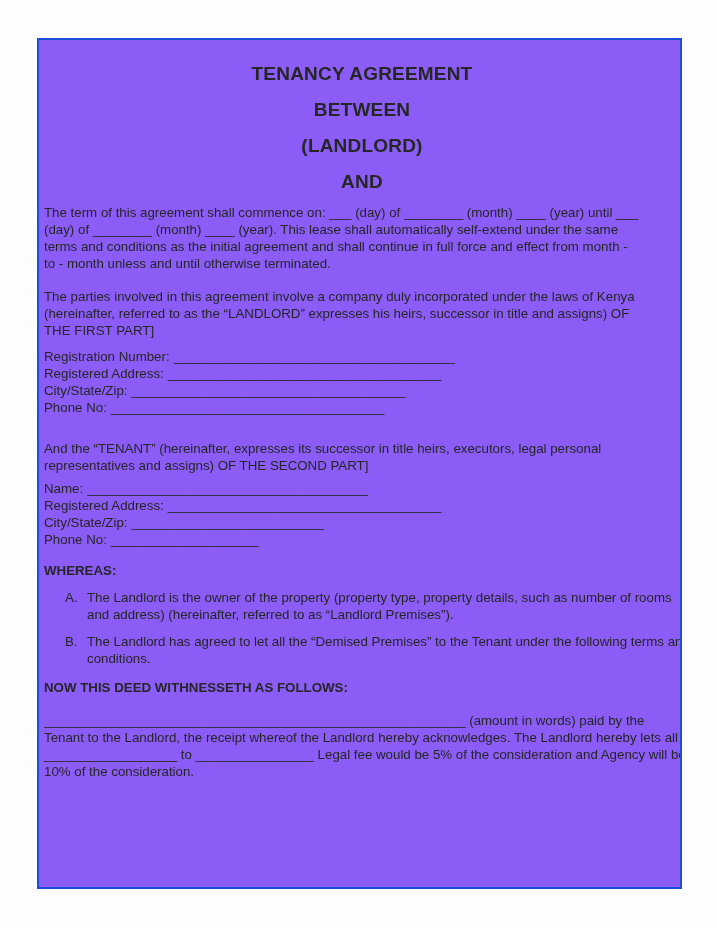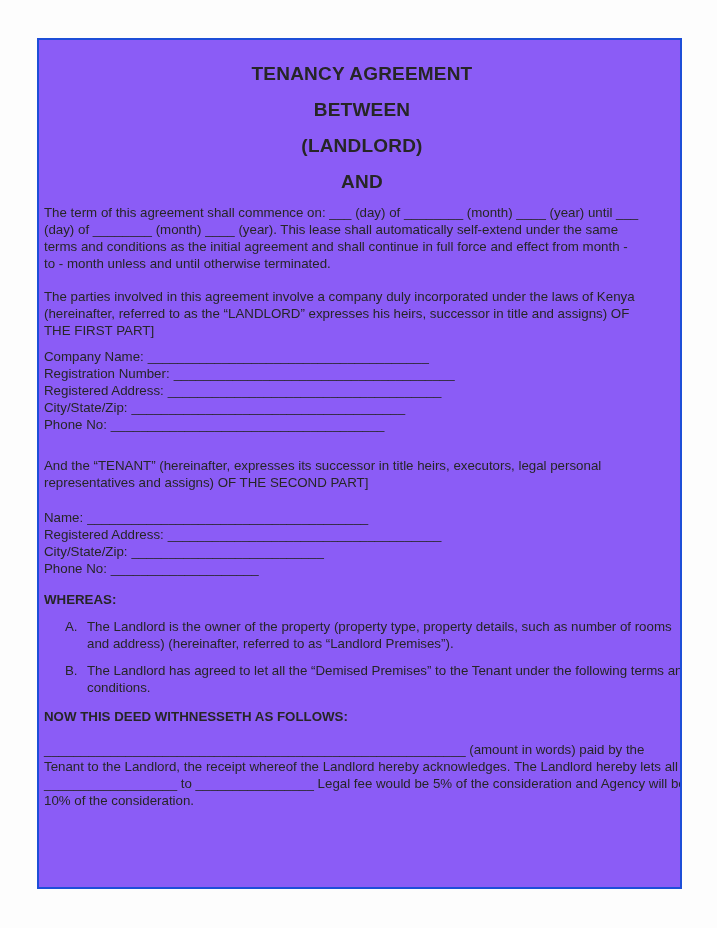--- a/index.html
+++ b/index.html
@@ -37,21 +37,21 @@
     white-space: pre;
   }
   .bold { font-weight: bold; }
   .field-row { white-space: normal; }
   .f-label { font-size: 13.3px; line-height: 17px; }
   .f-blank { font-size: 13.3px; line-height: 17px; margin-left: 4px; letter-spacing: 0; }
   #term { margin-top: 4px; }
   #parties { margin-top: 16px; }
   #landlord-fields { margin-top: 9px; }
   #tenant-para { margin-top: 24px; }
-  #tenant-fields { margin-top: 18px; }
+  #tenant-fields { margin-top: 6px; }
   #whereas-heading { margin-top: 14px; }
   .whereas-item { display: flex; margin-left: 21px; margin-top: 10px; }
   .whereas-item .marker {
     flex: 0 0 22px; width: 22px;
     font-size: 13.3px; line-height: 17px;
   }
   #deed-heading { margin-top: 12px; }
   #consideration { margin-top: 16px; }
 </style>
 </head>
@@ -73,21 +73,20 @@
     <div class="line">to - month unless and until otherwise terminated.</div>
   </section>
 
   <section class="para" id="parties">
     <div class="line">The parties involved in this agreement involve a company duly incorporated under the laws of Kenya</div>
     <div class="line">(hereinafter, referred to as the “LANDLORD” expresses his heirs, successor in title and assigns) OF</div>
     <div class="line">THE FIRST PART]</div>
   </section>
 
   <section class="para" id="landlord-fields">
-    <div class="line field-row"><span class="f-label">Company Name:</span><span class="f-blank">______________________________________</span></div>
     <div class="line field-row"><span class="f-label">Registration Number:</span><span class="f-blank">______________________________________</span></div>
     <div class="line field-row"><span class="f-label">Registered Address:</span><span class="f-blank">_____________________________________</span></div>
     <div class="line field-row"><span class="f-label">City/State/Zip:</span><span class="f-blank">_____________________________________</span></div>
     <div class="line field-row"><span class="f-label">Phone No:</span><span class="f-blank">_____________________________________</span></div>
   </section>
 
   <section class="para" id="tenant-para">
     <div class="line">And the “TENANT” (hereinafter, expresses its successor in title heirs, executors, legal personal</div>
     <div class="line">representatives and assigns) OF THE SECOND PART]</div>
   </section>

